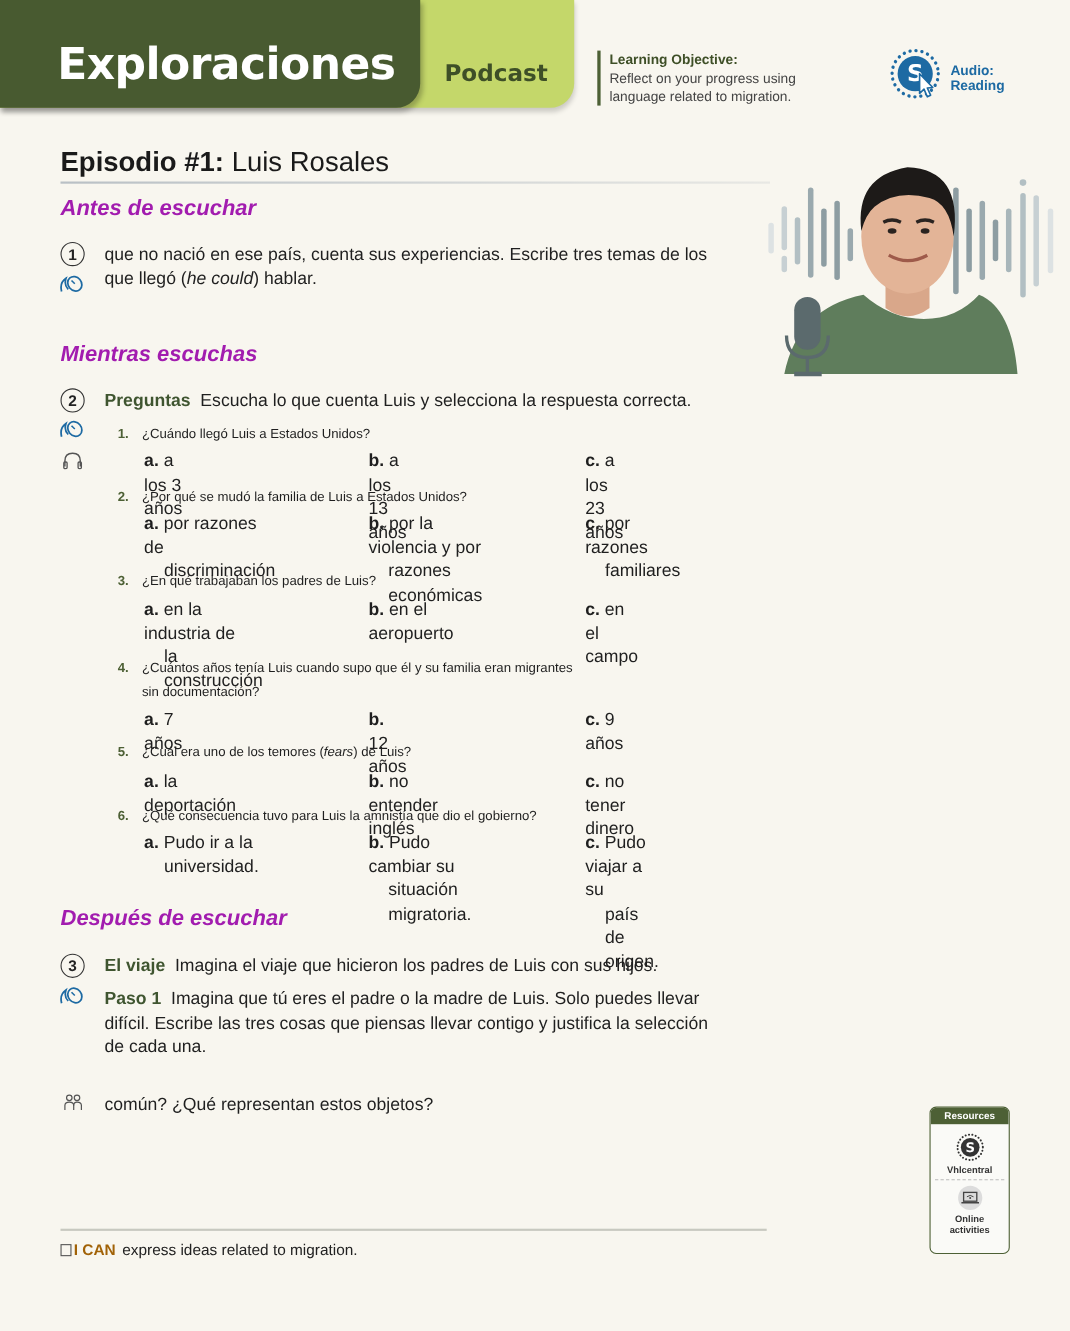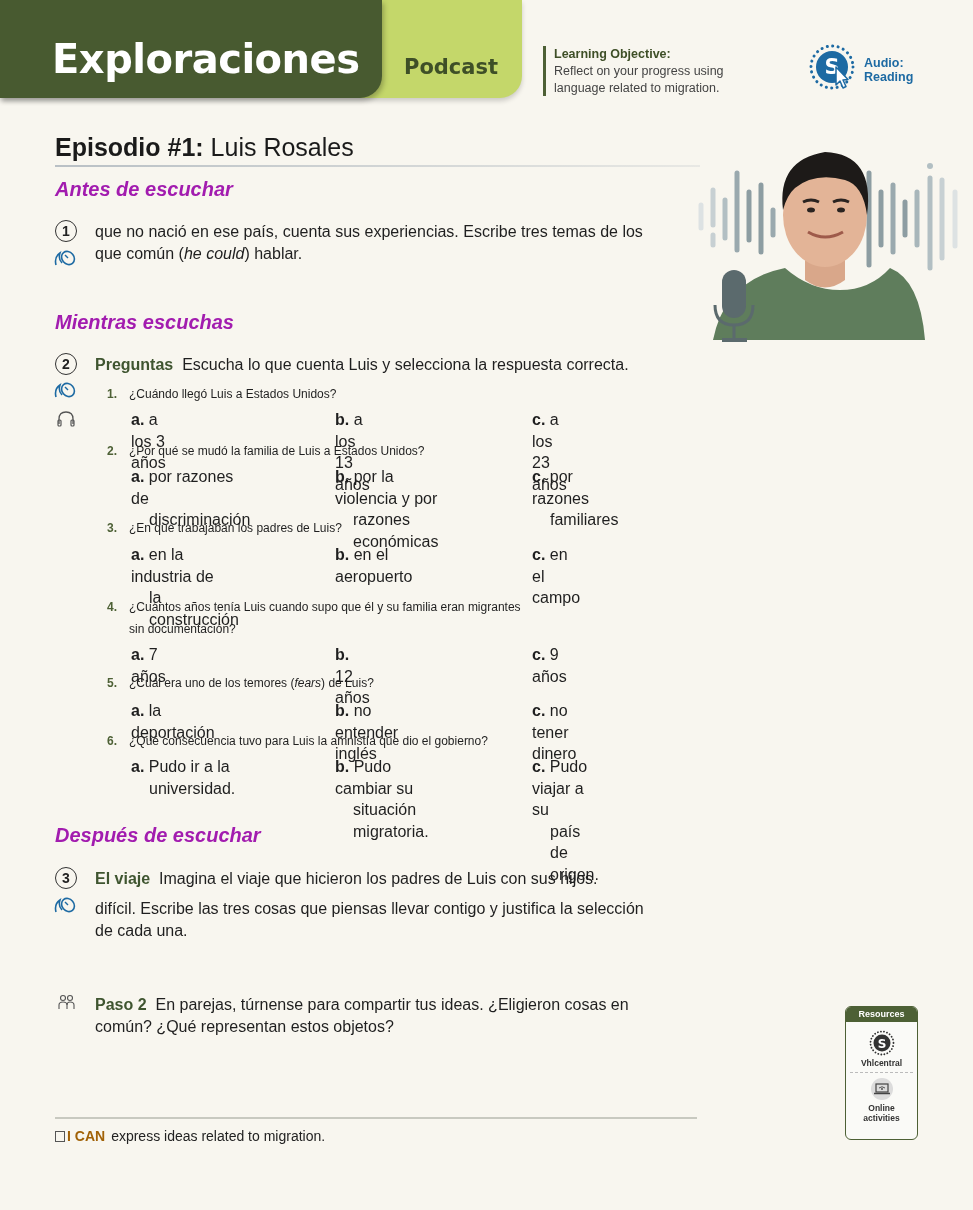--- a/index.html
+++ b/index.html
@@ -174,21 +174,21 @@
 <div class="num-circle" style="left:55px; top:220px;">1</div>
 <span class="icon-abs" style="left:54px; top:249px;">
   <svg width="24" height="20" viewBox="0 0 24 20">
       <path d="M2 16 Q0 8 6 4 Q4 10 8 14" fill="none" stroke="#1d6aa3" stroke-width="1.6"></path>
       <ellipse cx="14" cy="9" rx="6" ry="7" transform="rotate(-40 14 9)" fill="none" stroke="#1d6aa3" stroke-width="1.6"></ellipse>
       <line x1="11" y1="6" x2="14" y2="9" stroke="#1d6aa3" stroke-width="1.4"></line>
     </svg>
 </span>
 <div class="para" style="top:221px;">
   <div>que no nació en ese país, cuenta sus experiencias. Escribe tres temas de los</div>
-  <div><span>que común (</span><i>he could</i><span>) hablar.</span></div>
+  <div><span>que llegó (</span><i>he could</i><span>) hablar.</span></div>
 </div>
 
 <div class="section-h" style="top:311px;">Mientras escuchas</div>
 
 <div class="num-circle" style="left:55px; top:353px;">2</div>
 <div class="para" style="top:354px;">
   <span class="lead">Preguntas</span>&nbsp;&nbsp;<span>Escucha lo que cuenta Luis y selecciona la respuesta correcta.</span>
 </div>
 <span class="icon-abs" style="left:54px; top:381px;">
   <svg width="24" height="20" viewBox="0 0 24 20">
@@ -254,34 +254,34 @@
   <span class="lead">El viaje</span>&nbsp;&nbsp;<span>Imagina el viaje que hicieron los padres de Luis con sus hijos.</span>
 </div>
 <span class="icon-abs" style="left:54px; top:896px;">
   <svg width="24" height="20" viewBox="0 0 24 20">
       <path d="M2 16 Q0 8 6 4 Q4 10 8 14" fill="none" stroke="#1d6aa3" stroke-width="1.6"></path>
       <ellipse cx="14" cy="9" rx="6" ry="7" transform="rotate(-40 14 9)" fill="none" stroke="#1d6aa3" stroke-width="1.6"></ellipse>
       <line x1="11" y1="6" x2="14" y2="9" stroke="#1d6aa3" stroke-width="1.4"></line>
     </svg>
 </span>
 <div class="para" style="top:898px;">
+  <div><span class="lead">Paso 1</span>&nbsp;&nbsp;<span>Imagina que tú eres el padre o la madre de Luis. Solo puedes llevar</span></div>
   <div>difícil. Escribe las tres cosas que piensas llevar contigo y justifica la selección</div>
   <div>de cada una.</div>
 </div>
 
 <span class="icon-abs" style="left:57px; top:994px;">
   <svg width="20" height="16" viewBox="0 0 20 16">
       <circle cx="6" cy="4" r="2.5" fill="none" stroke="#555" stroke-width="1.1"></circle>
       <circle cx="13" cy="4" r="2.5" fill="none" stroke="#555" stroke-width="1.1"></circle>
       <path d="M2 15 L2 11 Q2 8 6 8 Q10 8 10 11 L10 15" fill="none" stroke="#555" stroke-width="1.1"></path>
       <path d="M10 11 Q10 8 13 8 Q17 8 17 11 L17 15" fill="none" stroke="#555" stroke-width="1.1"></path>
     </svg>
 </span>
 <div class="para" style="top:994px;">
-  <div><span class="lead">Paso 2</span>&nbsp;&nbsp;<span>En parejas, túrnense para compartir tus ideas. ¿Eligieron cosas en</span></div>
   <div>común? ¿Qué representan estos objetos?</div>
 </div>
 
 <div class="footer-rule"></div>
 <div class="ican">
   <span class="box"></span><b>I CAN</b><span>express ideas related to migration.</span>
 </div>
 
 <div class="resources">
   <div class="res-head">Resources</div>

